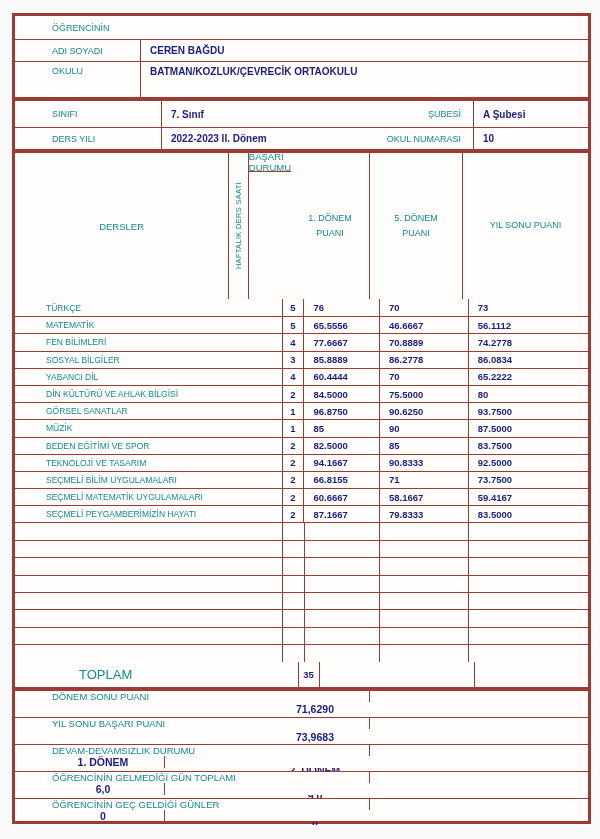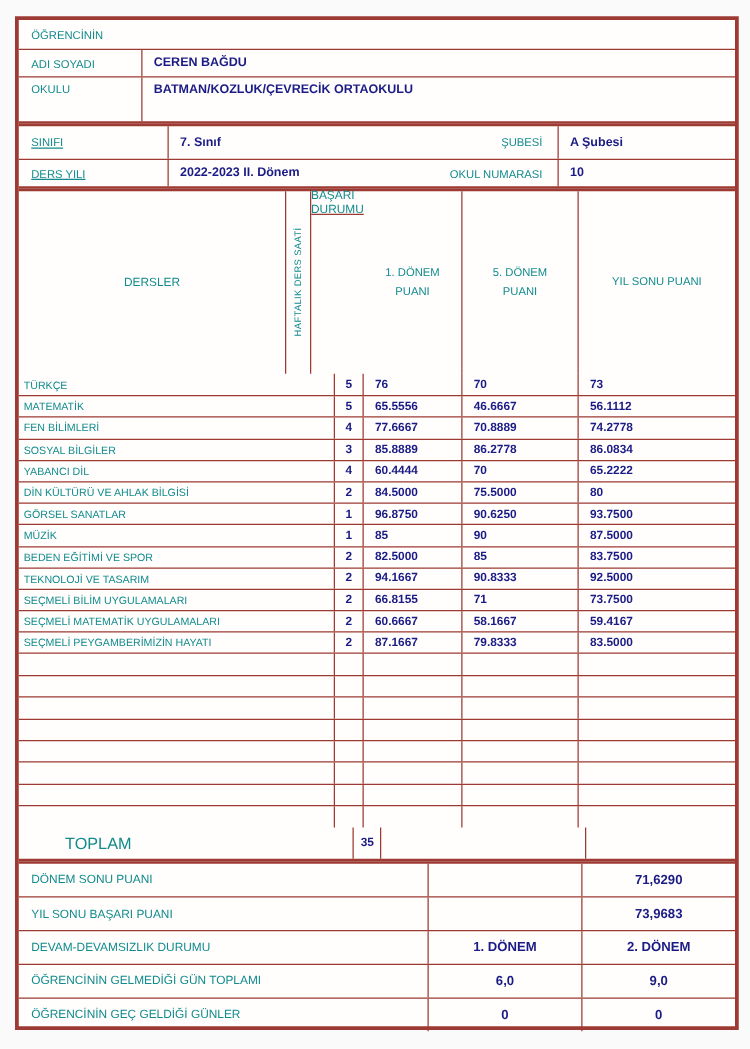--- a/index.html
+++ b/index.html
@@ -21,37 +21,37 @@
     width:579px;height:811px;
     border:3px solid var(--line);
     background:var(--cellbg);
     display:flex;flex-direction:column;
   }
   .spacer3{height:3px;background:var(--cellbg);}
   .spacer2{height:2px;background:var(--cellbg);}
   .section{border-bottom:2px solid var(--line);}
   .section.bt{border-top:2px solid var(--line);border-bottom:2px solid var(--line);}
   .section.last{border-top:2px solid var(--line);border-bottom:none;flex:1;}
-  .row{display:flex;align-items:stretch;}
+  .row{display:flex;align-items:stretch;padding-left:27px;}
   .row + .row{border-top:1.5px solid var(--line);}
   .cell{display:flex;align-items:center;overflow:hidden;white-space:nowrap;}
   .br{border-right:1.5px solid var(--line);}
   .lbl{color:var(--teal);font-size:9px;padding-left:10px;}
   .val{color:var(--navy);font-size:10px;font-weight:bold;padding-left:9px;}
   
   .row-a1{height:23px;}
   .row-a2{height:22px;}
   .row-a3{height:36px;}
   .row-a3 .cell{align-items:flex-start;padding-top:4px;}
   .colA-label{width:99px;}
   .colA-value{flex:1;}
   
   .row-b1{height:26px;}
   .row-b2{height:22px;}
-  .colB-label{width:120px;text-decoration:underline;}
+  .colB-label{width:120px;}
   .colB-mid{width:312px;justify-content:space-between;padding-right:0;text-align:right;}
   .colB-mid .inner-lbl{color:var(--teal);font-size:9px;padding-right:12px;}
   .colB-right{flex:1;}
   
   .grades-header{height:146px;display:flex;}
   .col-course{width:253px;}
   .col-hours{width:23px;}
   .col-t1{width:79px;}
   .col-t2{width:93px;}
   .col-yr{width:125px;border-right:none;}
@@ -69,21 +69,21 @@
   .subject-row{height:17.2px;}
   .empty-row{height:17.4px;}
   .toplam-row{height:25px;}
   .course-name{color:var(--teal);font-size:8.5px;padding-left:4px;}
   .score{color:var(--navy);font-size:9.5px;font-weight:bold;}
   .hours{justify-content:center;}
   .score-pad{padding-left:9px;}
   .toplam-label{color:var(--teal);font-size:13px;padding-left:10px;margin-left:27px;}
   .col-merged{width:172px;}
   
-  .sum-row{height:26.8px;}
+  .sum-row{height:26.8px;flex-direction:column;}
   .sum-row + .sum-row{border-top:1.5px solid var(--line);}
   .colS-label{width:328px;}
   .colS-mid{width:123px;justify-content:center;}
   .colS-right{flex:1;justify-content:center;border-right:none;}
   .sum-lbl{color:var(--teal);font-size:9.5px;padding-left:10px;}
   .sum-val{color:var(--navy);font-size:10.5px;font-weight:bold;}
 </style>
 </head>
 <body>
 

